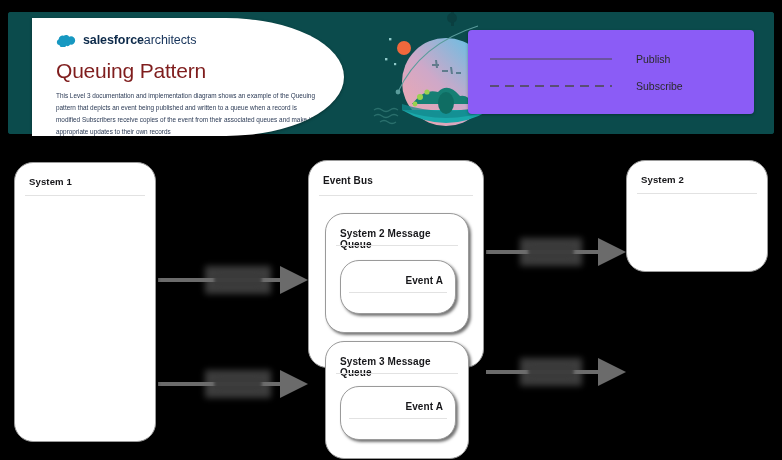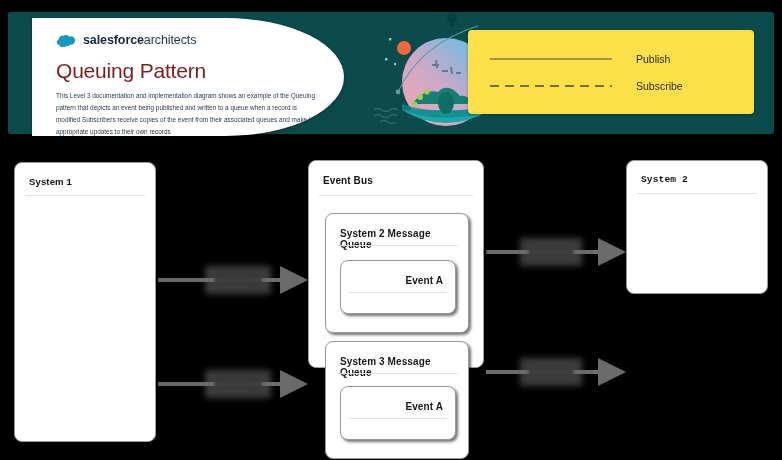--- a/index.html
+++ b/index.html
@@ -46,38 +46,38 @@
   .page-desc {
     margin-top: 8px;
     font-size: 6.4px; line-height: 1.85; color: #2b3a55;
     max-width: 268px; text-align: left;
   }
 
   
   .legend {
     position: absolute; left: 468px; top: 30px;
     width: 286px; height: 84px;
-    background: #fde047; border-radius: 4px;
+    background: #8b5cf6; border-radius: 4px;
     box-shadow: 0 1px 3px rgba(0,0,0,.3);
     display: flex; flex-direction: column; justify-content: center;
     padding: 0 22px;
   }
   .legend-row { display: flex; align-items: center; height: 27px; }
   .legend-line { width: 122px; flex: none; }
   .legend-line svg { display: block; }
   .legend-label { font-size: 10.5px; color: #2b2b2b; margin-left: 24px; }
 
   
   .dgm { position: absolute; left: 0; top: 0; width: 782px; height: 460px; }
 
   .node {
     position: absolute;
     background: #ffffff;
     border: 1px solid #9a9a9a;
-    border-radius: 8px;
+    border-radius: 19px;
     box-shadow: 2px 2px 3px rgba(0,0,0,.55);
   }
   .node-title {
     position: absolute; left: 0; right: 0; top: 0;
     padding: 13px 14px 8px 14px;
     font-size: 9.6px; font-weight: 700; color: #17171a;
     letter-spacing: .1px;
   }
   .node-rule {
     position: absolute; left: 10px; right: 10px;
@@ -95,21 +95,21 @@
   #q2 .node-rule { top: 31px; }
   #q3    { left: 16px;  top: 180px; width: 144px; height: 118px; }
   #q3 .node-rule { top: 31px; }
 
   .evt   { position: absolute; left: 14px; width: 116px; height: 54px; }
   #e2    { top: 46px; }
   #e3    { top: 44px; }
   .evt .node-title { padding: 12px 12px 6px 12px; font-weight: 700; font-size: 9.2px; text-align: right; }
   .evt .node-rule  { top: 31px; left: 8px; right: 8px; }
 
-  #sys2  { left: 626px; top: 160px; width: 142px; height: 134px; font-family: Liberation Mono, monospace; }
+  #sys2  { left: 626px; top: 160px; width: 142px; height: 112px; }
   #sys2 .node-rule { top: 32px; }
   #sys3  { left: 626px; top: 308px; width: 142px; height: 134px; }
   #sys3 .node-rule { top: 32px; }
 
   
   .conn-label {
     position: absolute;
     background: #3a3a3a;
     border-radius: 7px;
     filter: blur(1.6px);

